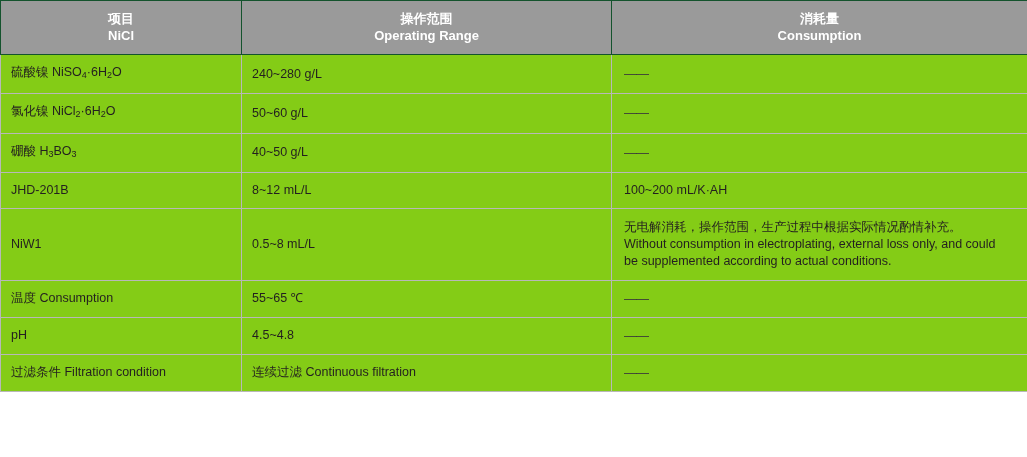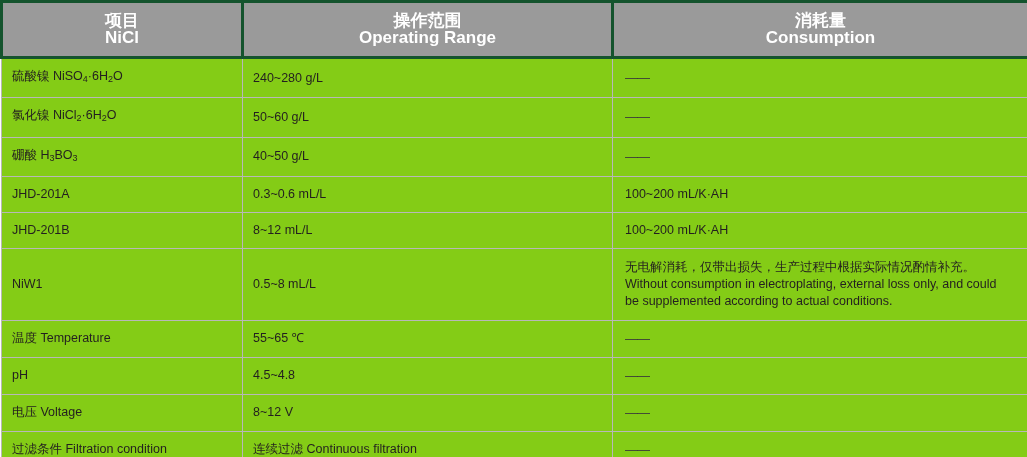--- a/index.html
+++ b/index.html
@@ -23,25 +23,25 @@
     table-layout: fixed;
   }
   table.spec-table col.c1 { width: 241px; }
   table.spec-table col.c2 { width: 370px; }
   table.spec-table col.c3 { width: 416px; }
 
   thead th {
     background: #9a9a9a;
     color: #ffffff;
     font-weight: bold;
-    font-size: 17px;
+    font-size: 13px;
     line-height: 17px;
     text-align: center;
     padding: 9px 6px 10px 6px;
-    border: 3px solid #14532d;
+    border: 1px solid #14532d;
     vertical-align: middle;
   }
   thead th .hdr-line {
     display: block;
   }
   tbody td {
     border: 1px solid #b8b8b8;
     font-size: 12.5px;
     line-height: 17px;
     padding: 9px 12px;
@@ -110,59 +110,49 @@
         <td class="col-range">50~60 g/L</td>
         <td class="col-cons"><span class="dash">——</span></td>
       </tr>
 
       <tr>
         <td class="col-item"><span>硼酸  H</span><span class="sub">3</span><span>BO</span><span class="sub">3</span><span></span></td>
         <td class="col-range">40~50 g/L</td>
         <td class="col-cons"><span class="dash">——</span></td>
       </tr>
 
-      <tr>
-        <td class="col-item">JHD-201A</td>
-        <td class="col-range">0.3~0.6 mL/L</td>
-        <td class="col-cons">100~200 mL/K·AH</td>
-      </tr>
 
       <tr>
         <td class="col-item">JHD-201B</td>
         <td class="col-range">8~12 mL/L</td>
         <td class="col-cons">100~200 mL/K·AH</td>
       </tr>
 
       <tr class="tall">
         <td class="col-item">NiW1</td>
         <td class="col-range">0.5~8 mL/L</td>
         <td class="col-cons">
-          <span class="note-line">无电解消耗，仅带出损失，生产过程中根据实际情况酌情补充。</span>
+          <span class="note-line">无电解消耗，操作范围，生产过程中根据实际情况酌情补充。</span>
           <span class="note-line">Without consumption in electroplating, external loss only, and could</span>
           <span class="note-line">be supplemented according to actual conditions.</span>
         </td>
       </tr>
 
       <tr>
-        <td class="col-item">温度 Temperature</td>
+        <td class="col-item">温度 Consumption</td>
         <td class="col-range">55~65 ℃</td>
         <td class="col-cons"><span class="dash">——</span></td>
       </tr>
 
       <tr>
         <td class="col-item">pH</td>
         <td class="col-range">4.5~4.8</td>
         <td class="col-cons"><span class="dash">——</span></td>
       </tr>
 
-      <tr>
-        <td class="col-item">电压  Voltage</td>
-        <td class="col-range">8~12 V</td>
-        <td class="col-cons"><span class="dash">——</span></td>
-      </tr>
 
       <tr>
         <td class="col-item">过滤条件  Filtration condition</td>
         <td class="col-range">连续过滤 Continuous filtration</td>
         <td class="col-cons"><span class="dash">——</span></td>
       </tr>
 
     </tbody>
   </table>
 </div>

